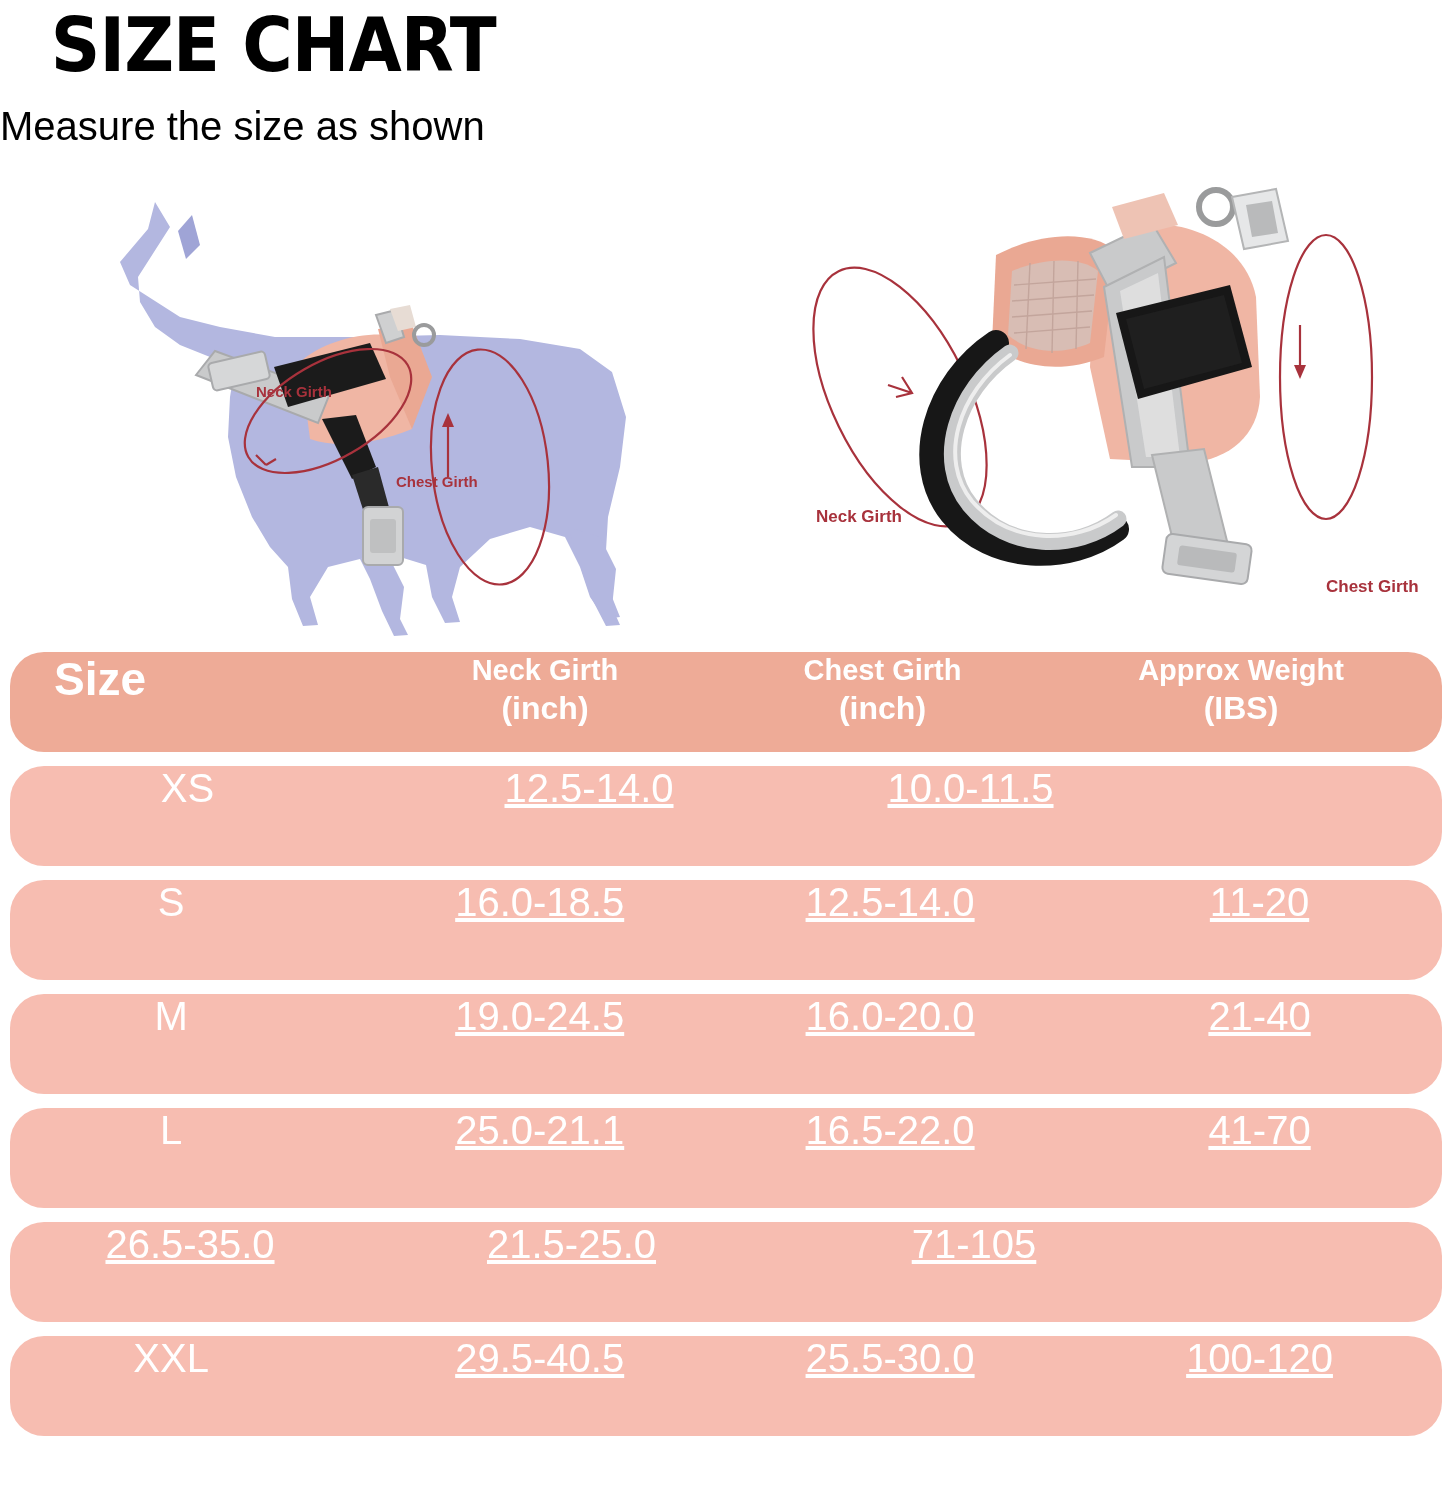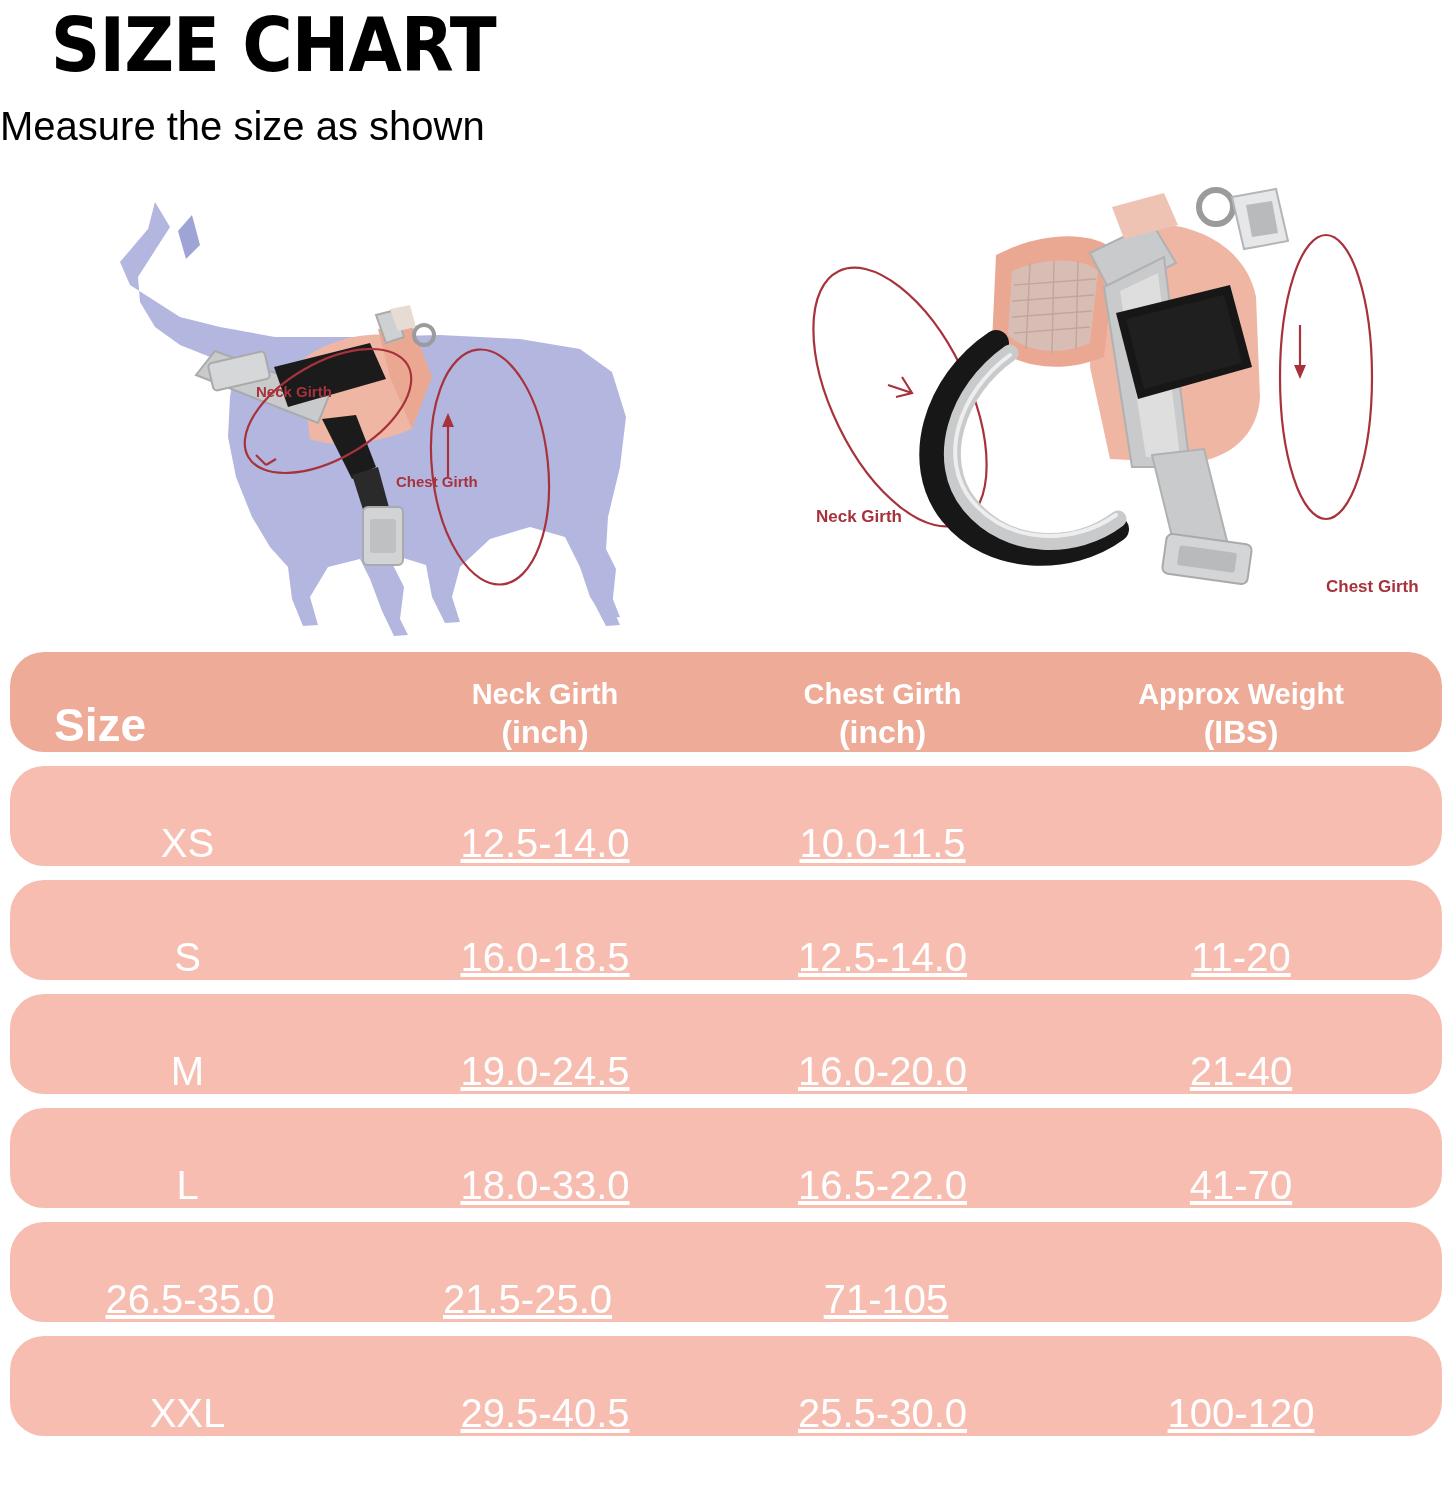--- a/index.html
+++ b/index.html
@@ -55,33 +55,34 @@
 
   
   .table {
     position: absolute;
     left: 10px;
     top: 652px;
     width: 1432px;
   }
   .row {
     display: flex;
-    align-items: flex-end;
+    align-items: flex-start;
     border-radius: 34px;
     margin-bottom: 14px;
     height: 100px;
     color: #ffffff;
   }
   .row.head {
     background: #eeab97;
     height: 100px;
   }
   .row.body {
     background: #f7bdb1;
     height: 100px;
+    gap: 44px;
   }
   .c0 { width: 355px; text-align: center; }
   .c1 { width: 360px; text-align: center; }
   .c2 { width: 315px; text-align: center; }
   .c3 { width: 402px; text-align: center; }
 
   .head .c0 {
     font-size: 46px;
     font-weight: bold;
     text-align: left;
@@ -250,21 +251,21 @@
 
   <div class="row body">
     <div class="c0">M</div>
     <div class="c1">19.0-24.5</div>
     <div class="c2">16.0-20.0</div>
     <div class="c3">21-40</div>
   </div>
 
   <div class="row body">
     <div class="c0">L</div>
-    <div class="c1">18.0-33.0</div>
+    <div class="c1">25.0-21.1</div>
     <div class="c2">16.5-22.0</div>
     <div class="c3">41-70</div>
   </div>
 
   <div class="row body">
     <div class="c1">26.5-35.0</div>
     <div class="c2">21.5-25.0</div>
     <div class="c3">71-105</div>
   </div>
 

